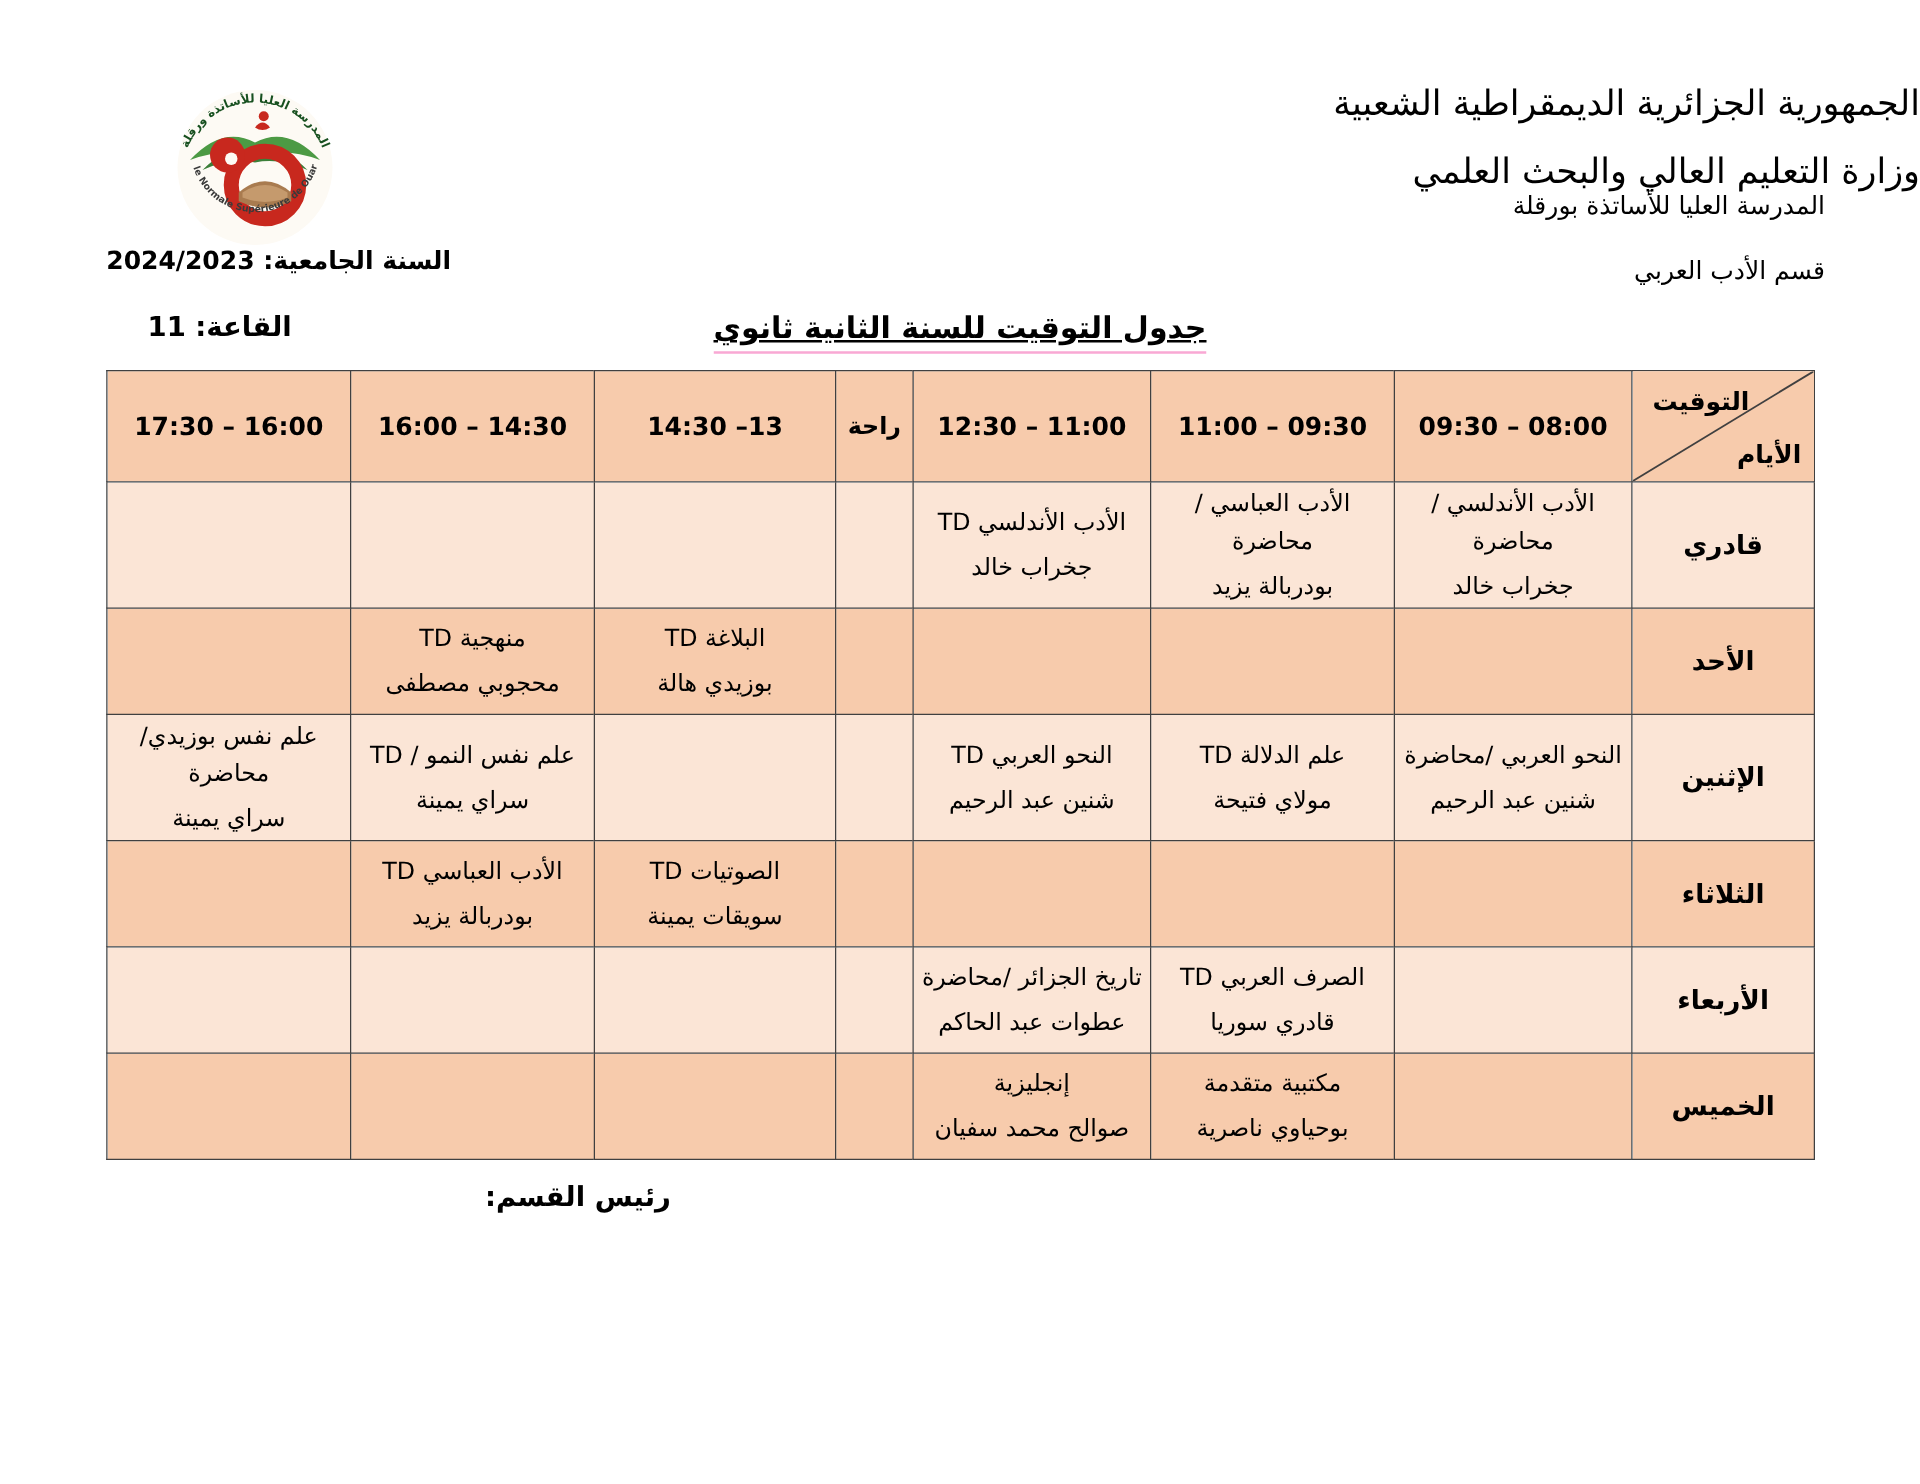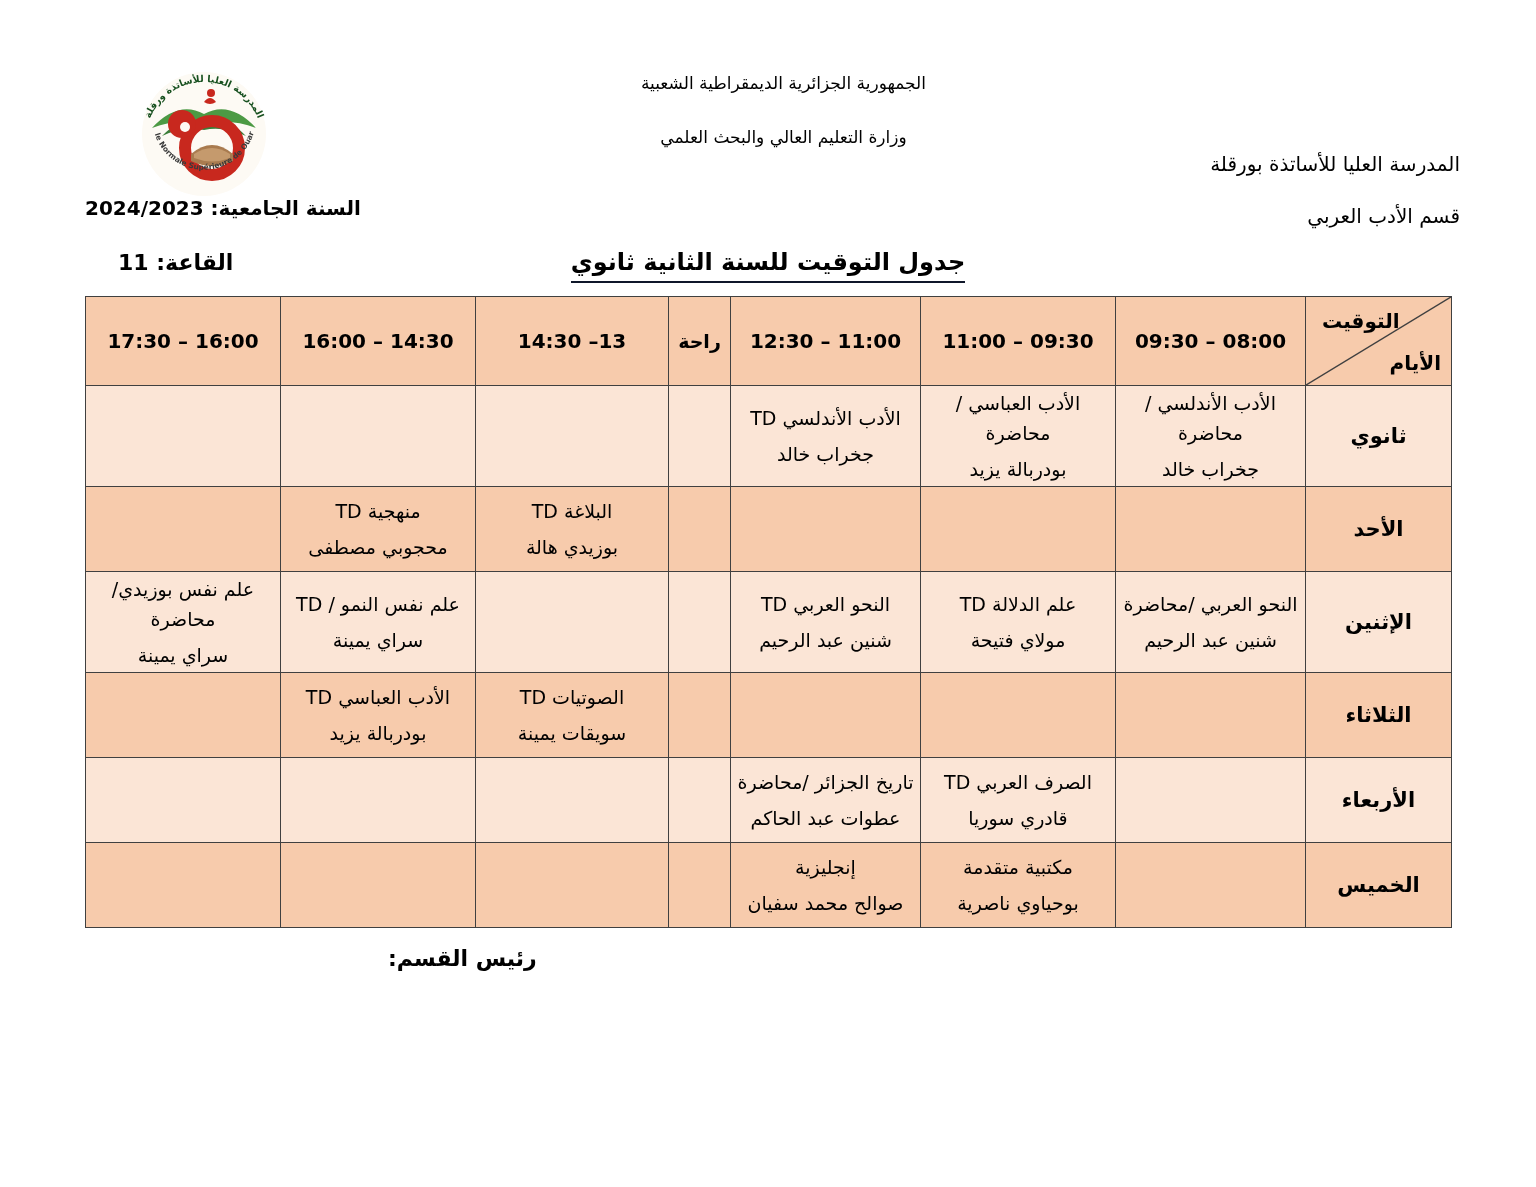--- a/index.html
+++ b/index.html
@@ -3,37 +3,37 @@
 <meta charset="utf-8">
 <style>
   html,body{margin:0;padding:0;}
   body{
     width:1536px;height:1187px;position:relative;background:#ffffff;
     font-family:"DejaVu Sans", sans-serif;color:#000;overflow:hidden;
   }
   [dir="rtl"]{unicode-bidi:embed;}
   
   .center-block{
-    position:absolute;top:56px;left:0;right:0;text-align:center;
-    font-size:17px;line-height:54px;margin-left:31px;
+    position:absolute;top:56px;left:0;right:0;text-align:right;
+    font-size:28px;line-height:54px;margin-left:31px;
   }
   .right-block{
     position:absolute;top:138px;right:76px;text-align:right;
     font-size:20px;line-height:52px;
   }
   .year-line{
     position:absolute;top:196px;left:85px;font-size:20px;font-weight:700;
   }
   .logo-wrap{position:absolute;top:62px;left:128px;width:152px;height:138px;}
   
   .doc-title{
     position:absolute;top:248px;left:0;right:0;text-align:center;
     font-size:24px;font-weight:700;
   }
-  .doc-title span{border-bottom:2px solid #0f172a;padding-bottom:5px;display:inline-block;}
+  .doc-title span{border-bottom:2px solid #f9a8d4;padding-bottom:5px;display:inline-block;text-decoration:underline;}
   .room-line{
     position:absolute;top:250px;left:118px;font-size:22px;font-weight:700;
   }
   
   table.timetable{
     position:absolute;top:296px;left:85px;width:1366px;
     border-collapse:collapse;table-layout:fixed;direction:rtl;
   }
   .timetable th,.timetable td{
     border:1px solid #404040;text-align:center;vertical-align:middle;
@@ -132,21 +132,21 @@
       <th class="time" dir="ltr">11:00 – 09:30</th>
       <th class="time" dir="ltr">12:30 – 11:00</th>
       <th class="rest-head">راحة</th>
       <th class="time" dir="ltr">14:30 –13</th>
       <th class="time" dir="ltr">16:00 – 14:30</th>
       <th class="time" dir="ltr">17:30 – 16:00</th>
     </tr>
   </thead>
   <tbody id="tt-body">
       <tr class="row-light">
-        <th class="day">ثانوي</th>
+        <th class="day">قادري</th>
         <td>
           <div class="subject">الأدب الأندلسي /محاضرة</div>
           <div class="teacher">جخراب خالد</div>
         </td>
         <td>
           <div class="subject">الأدب العباسي /محاضرة</div>
           <div class="teacher">بودربالة يزيد</div>
         </td>
         <td>
           <div class="subject">الأدب الأندلسي TD</div>

